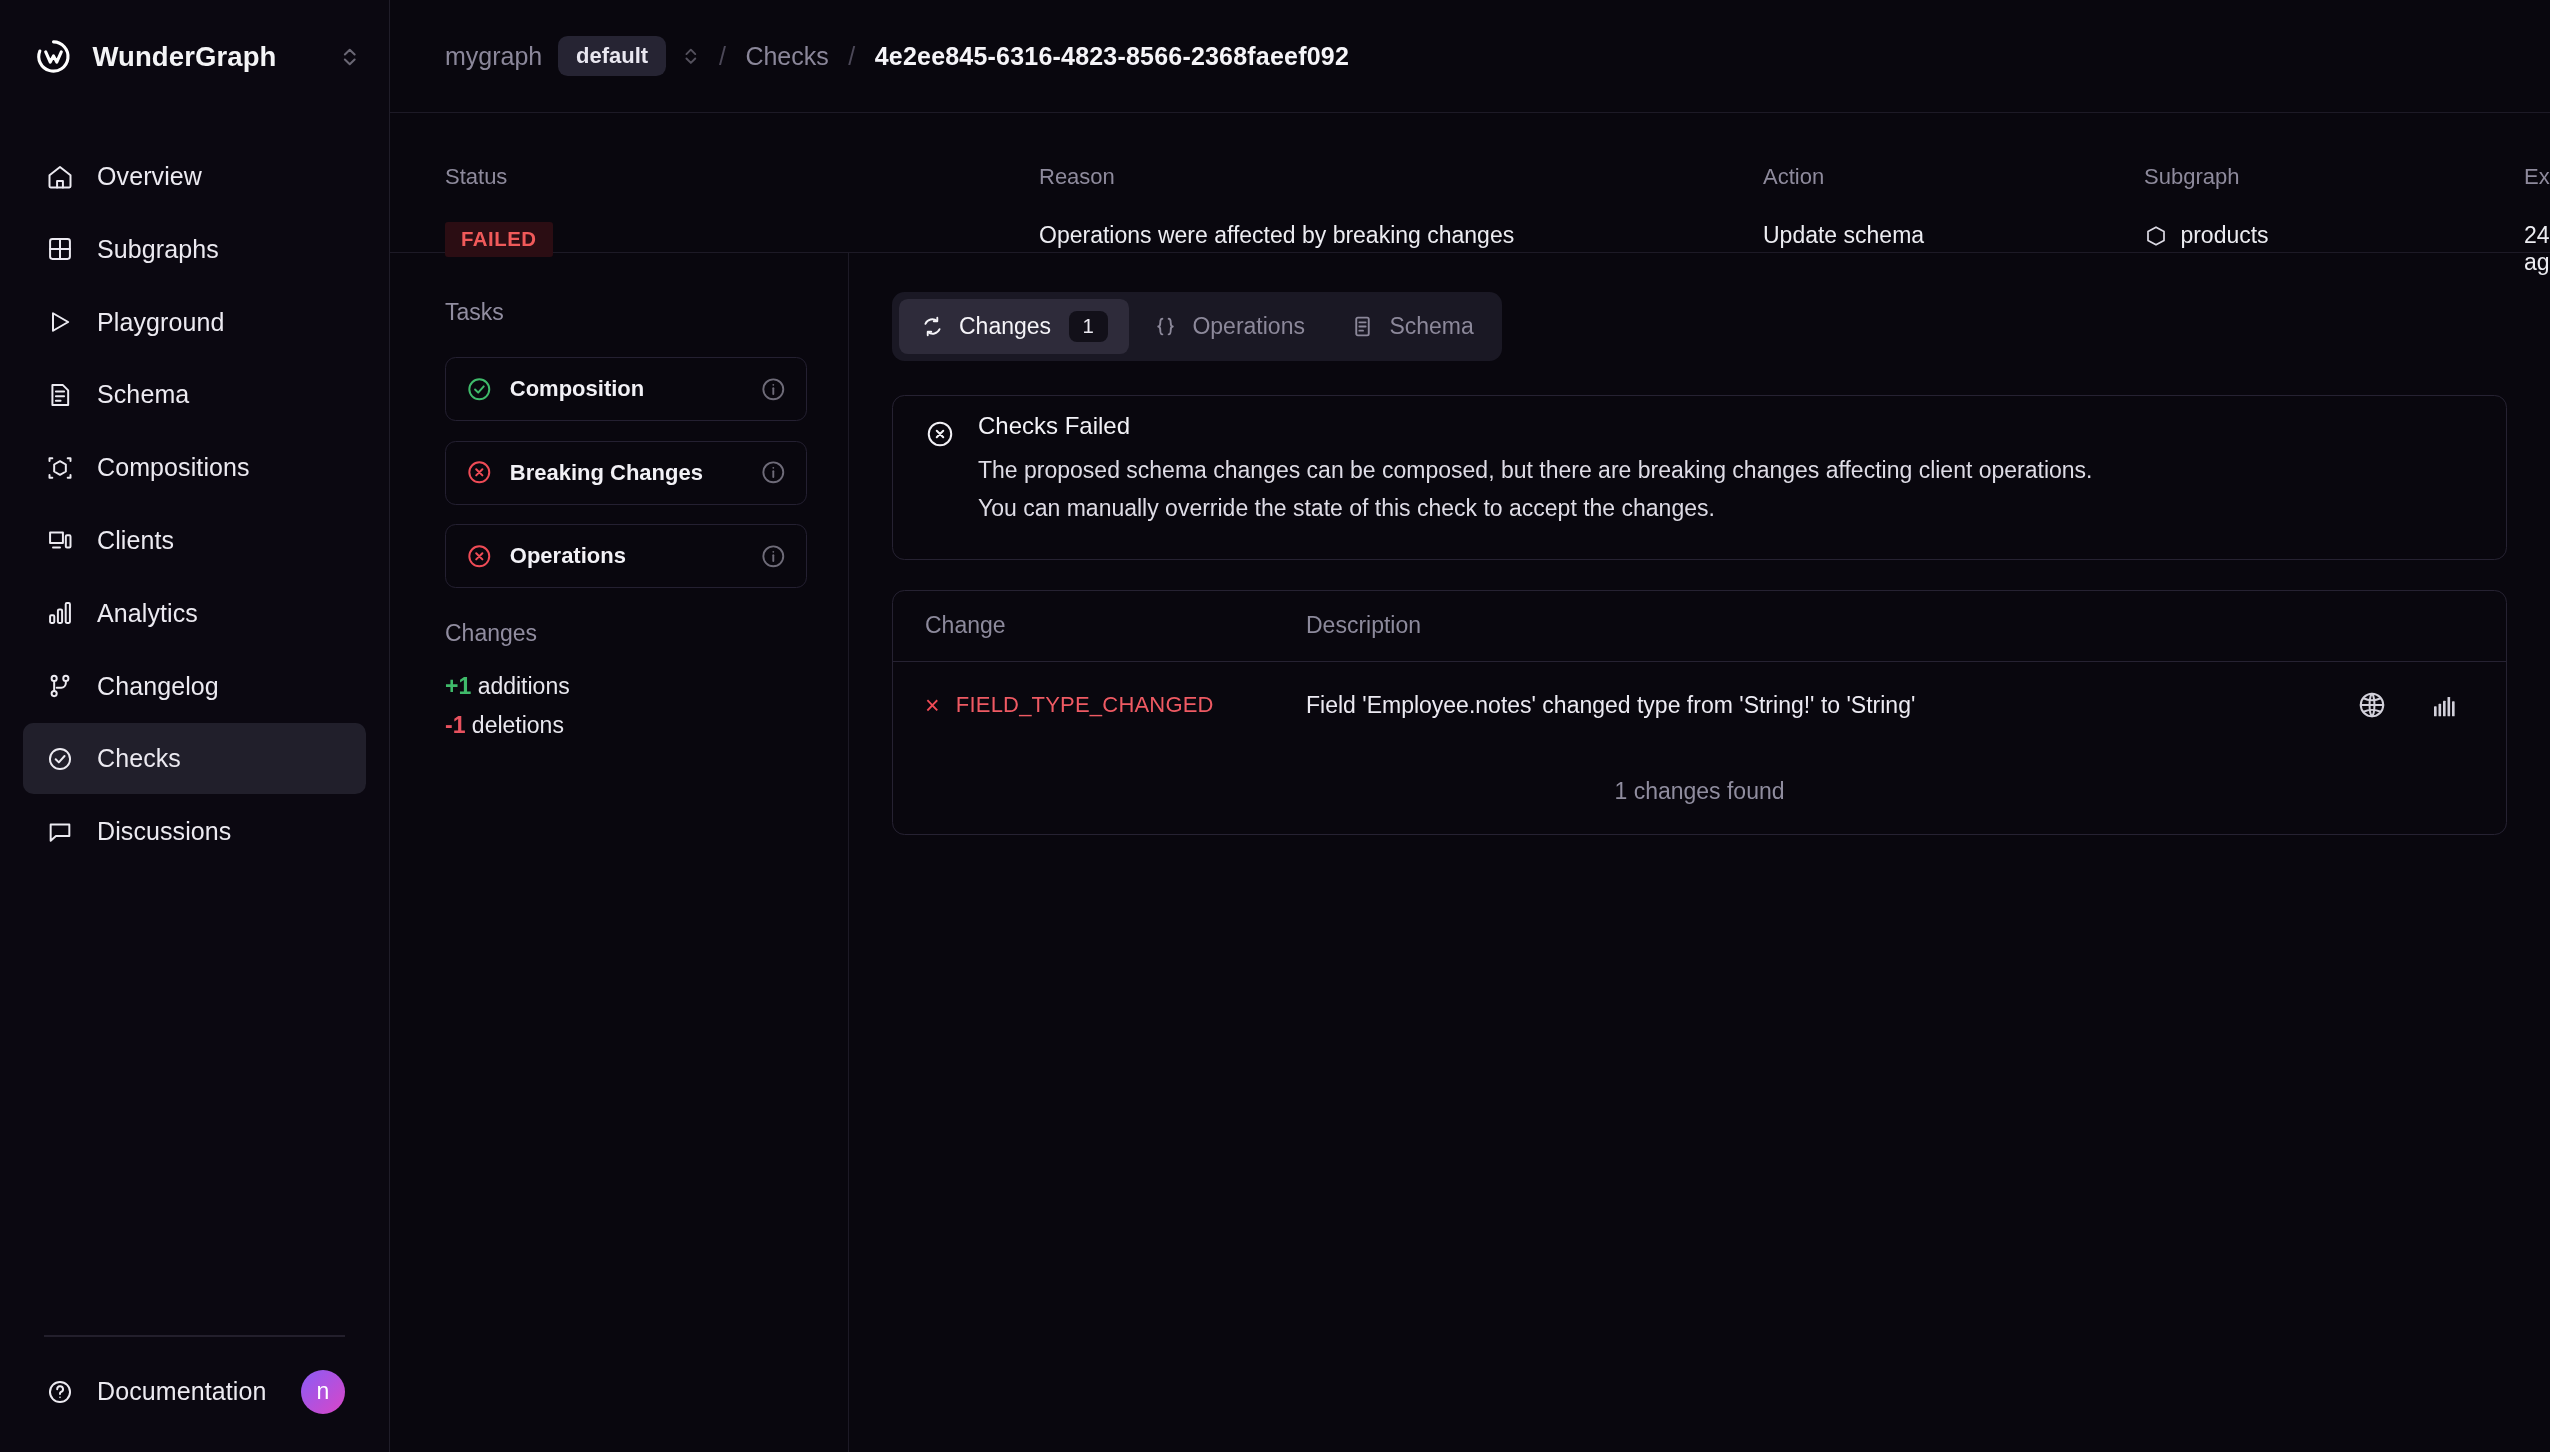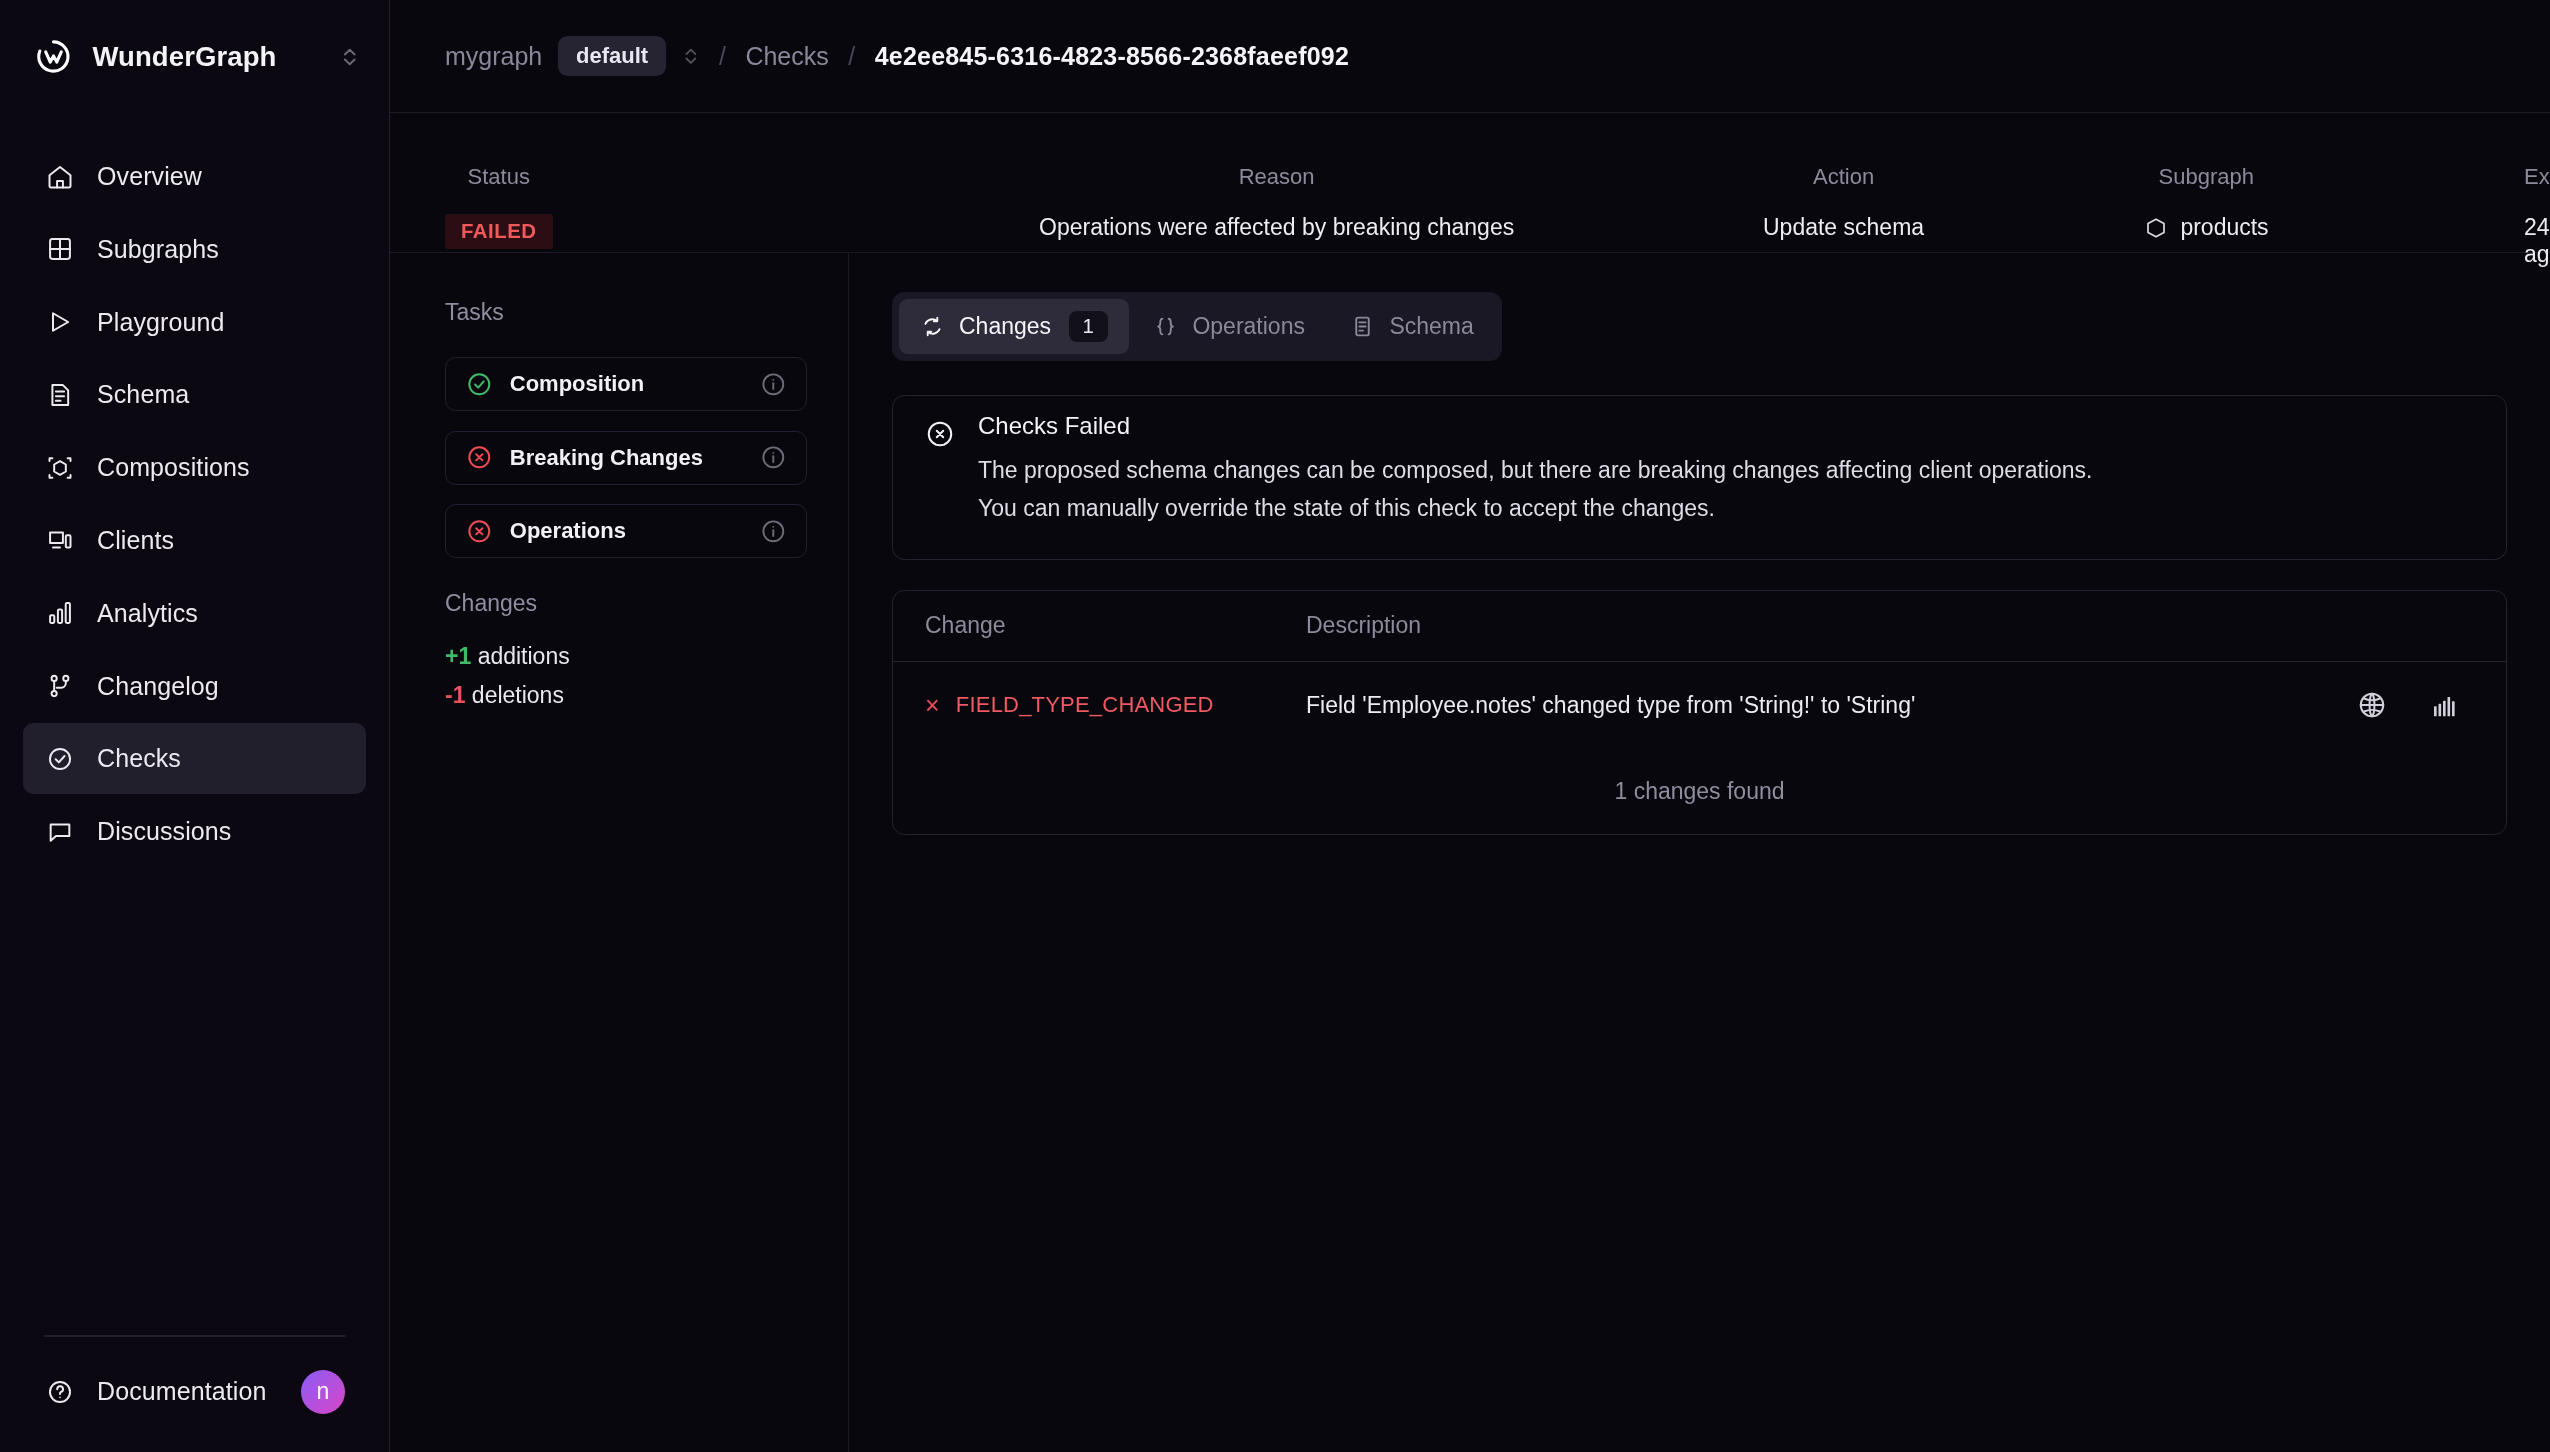--- a/index.html
+++ b/index.html
@@ -69,40 +69,40 @@
   .crumb-switch { margin-left: 16px; width: 17.7px; height: 26.6px; opacity: .5; }
   .crumb-sep { font-size: 25px; color: #4c4858; margin: 0 19.5px; }
   .crumb-current { font-size: 25px; font-weight: 700; color: #f5f4f8; letter-spacing: 0.2px; }
 
   .statusbar {
     height: 140px; display: flex; align-items: flex-start;
     padding: 51px 0 0 0; border-bottom: 1.8px solid #1d1a26;
     position: relative;
   }
   .status-col { position: absolute; top: 51px; }
-  .status-label { font-size: 22px; color: #8e8a9c; margin-bottom: 24px; display: block; text-align: center; }
+  .status-label { font-size: 22px; color: #8e8a9c; margin-bottom: 32px; display: block; }
   .status-value { font-size: 23px; color: #ececf1; display: flex; align-items: center; gap: 12.4px; }
   .failed-badge {
     display: inline-block;
     background: #2b0d13; color: #f05a5a;
     font-size: 20.4px; font-weight: 700; letter-spacing: 0.5px;
     padding: 6.2px 16px; border-radius: 3px;
   }
 
   .body { flex: 1; display: flex; min-height: 0; }
 
   
   .tasks-panel {
     width: 459px; flex: 0 0 459px;
     border-right: 1.8px solid #1d1a26;
     padding: 46px 41px 0 55px;
   }
   .panel-heading { font-size: 23px; color: #918da0; margin-bottom: 31px; }
   .task-card {
-    height: 54px; border: 1.8px solid #242031; border-radius: 10.6px;
+    height: 64px; border: 1.8px solid #242031; border-radius: 10.6px;
     display: flex; align-items: center; gap: 17.7px;
     padding: 0 19.5px; margin-bottom: 19.5px; cursor: pointer;
   }
   .task-name { font-size: 22px; font-weight: 700; color: #f2f1f6; flex: 1; }
   .task-info { width: 26.6px; height: 26.6px; opacity: .65; }
   .changes-heading { font-size: 23px; color: #918da0; margin: 32px 0 19.5px 0; }
   .change-stat { font-size: 23px; color: #e9e8ef; line-height: 1.72; }
   .add-num { color: #3fba6a; font-weight: 700; }
   .del-num { color: #e8525f; font-weight: 700; }
 

